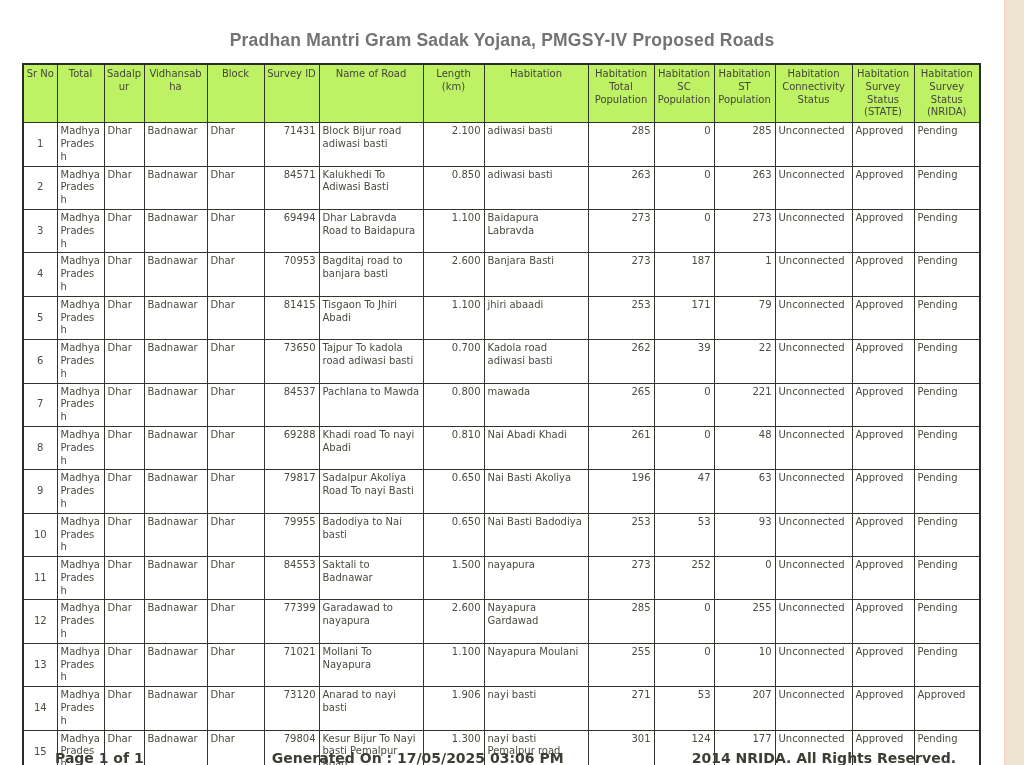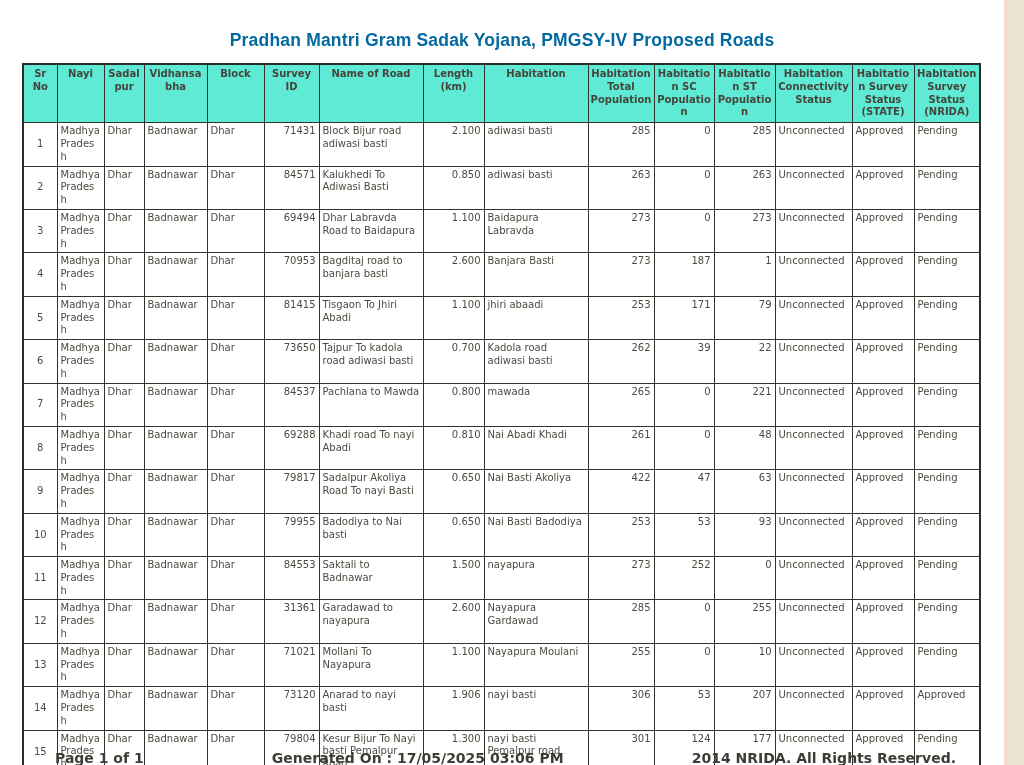--- a/index.html
+++ b/index.html
@@ -18,41 +18,41 @@
   }
   .page-title {
     position: absolute;
     top: 30px;
     left: 0;
     width: 1004px;
     text-align: center;
     font-family: "Liberation Sans", sans-serif;
     font-size: 17.5px;
     font-weight: bold;
-    color: #0369a1;
+    color: #737373;
     letter-spacing: 0.2px;
   }
   table.report {
     position: absolute;
     top: 63px;
     left: 22px;
     width: 958px;
     border-collapse: collapse;
     table-layout: fixed;
     font-size: 10px;
     line-height: 1.28;
     color: #4b4b41;
   }
   table.report, table.report th, table.report td {
     border: 1px solid #33332e;
   }
   table.report { border: 2px solid #2b2b27; }
   table.report th {
-    background: #5eead4;
-    font-weight: bold;
+    background: #bef264;
+    font-weight: normal;
     text-align: center;
     vertical-align: top;
     padding: 3px 2px;
     height: 58px;
     word-break: break-word;
     color: #45453c;
   }
   table.report td {
     padding: 2px 3px;
     vertical-align: top;
@@ -109,21 +109,21 @@
         <col style="width: 66px;">
         <col style="width: 60px;">
         <col style="width: 61px;">
         <col style="width: 77px;">
         <col style="width: 62px;">
         <col style="width: 66px;">
       </colgroup>
     <thead>
       <tr id="head-row">
           <th>Sr No</th>
-          <th>Nayi</th>
+          <th>Total</th>
           <th>Sadalpur</th>
           <th>Vidhansabha</th>
           <th>Block</th>
           <th>Survey ID</th>
           <th>Name of Road</th>
           <th>Length (km)</th>
           <th>Habitation</th>
           <th>Habitation Total Population</th>
           <th>Habitation SC Population</th>
           <th>Habitation ST Population</th>
@@ -272,21 +272,21 @@
         <tr>
           <td class="al-c">9</td>
           <td class="al-l">Madhya Pradesh</td>
           <td class="al-l">Dhar</td>
           <td class="al-l">Badnawar</td>
           <td class="al-l">Dhar</td>
           <td class="al-r">79817</td>
           <td class="al-l">Sadalpur Akoliya Road To nayi Basti</td>
           <td class="al-r">0.650</td>
           <td class="al-l">Nai Basti Akoliya</td>
-          <td class="al-r">422</td>
+          <td class="al-r">196</td>
           <td class="al-r">47</td>
           <td class="al-r">63</td>
           <td class="al-l">Unconnected</td>
           <td class="al-l">Approved</td>
           <td class="al-l">Pending</td>
         </tr>
         <tr>
           <td class="al-c">10</td>
           <td class="al-l">Madhya Pradesh</td>
           <td class="al-l">Dhar</td>
@@ -319,21 +319,21 @@
           <td class="al-l">Unconnected</td>
           <td class="al-l">Approved</td>
           <td class="al-l">Pending</td>
         </tr>
         <tr>
           <td class="al-c">12</td>
           <td class="al-l">Madhya Pradesh</td>
           <td class="al-l">Dhar</td>
           <td class="al-l">Badnawar</td>
           <td class="al-l">Dhar</td>
-          <td class="al-r">31361</td>
+          <td class="al-r">77399</td>
           <td class="al-l">Garadawad to nayapura</td>
           <td class="al-r">2.600</td>
           <td class="al-l">Nayapura Gardawad</td>
           <td class="al-r">285</td>
           <td class="al-r">0</td>
           <td class="al-r">255</td>
           <td class="al-l">Unconnected</td>
           <td class="al-l">Approved</td>
           <td class="al-l">Pending</td>
         </tr>
@@ -357,21 +357,21 @@
         <tr>
           <td class="al-c">14</td>
           <td class="al-l">Madhya Pradesh</td>
           <td class="al-l">Dhar</td>
           <td class="al-l">Badnawar</td>
           <td class="al-l">Dhar</td>
           <td class="al-r">73120</td>
           <td class="al-l">Anarad to nayi basti</td>
           <td class="al-r">1.906</td>
           <td class="al-l">nayi basti</td>
-          <td class="al-r">306</td>
+          <td class="al-r">271</td>
           <td class="al-r">53</td>
           <td class="al-r">207</td>
           <td class="al-l">Unconnected</td>
           <td class="al-l">Approved</td>
           <td class="al-l">Approved</td>
         </tr>
         <tr>
           <td class="al-c">15</td>
           <td class="al-l">Madhya Pradesh</td>
           <td class="al-l">Dhar</td>

